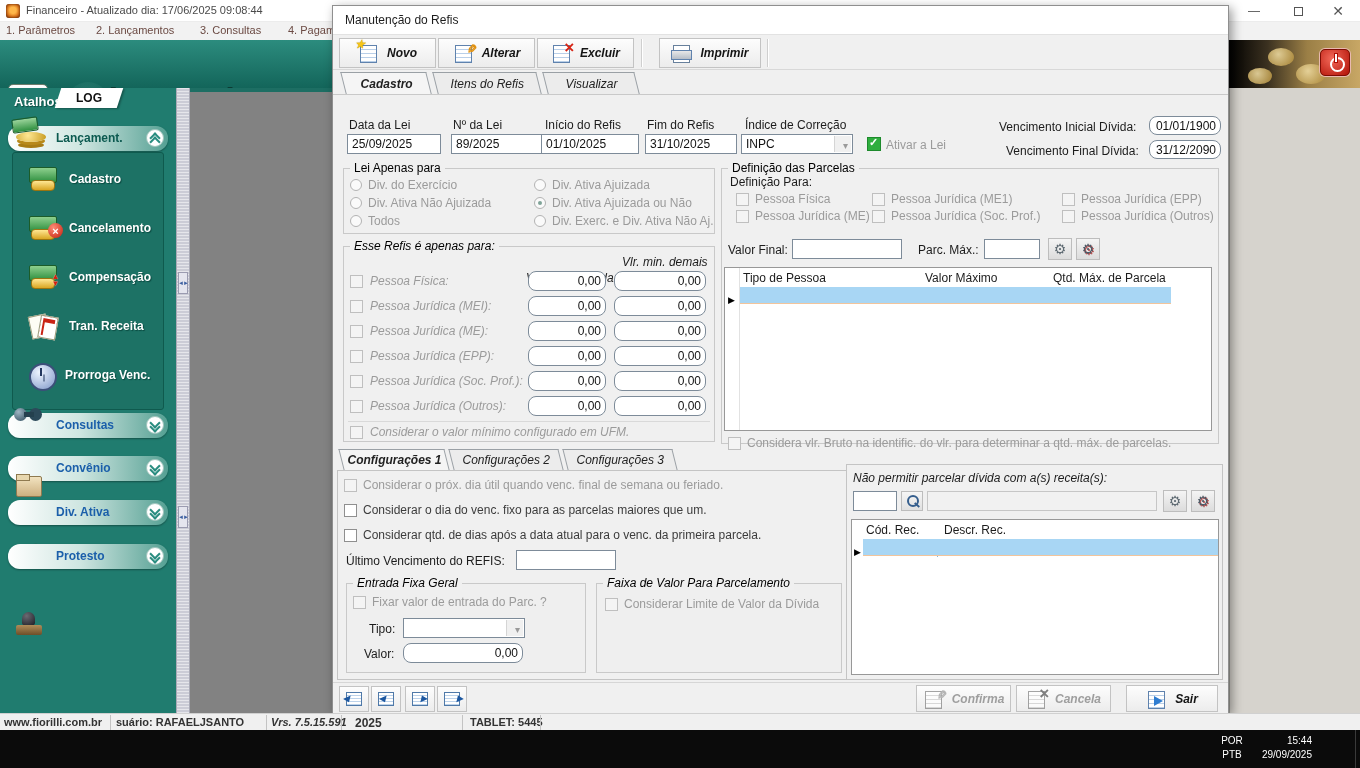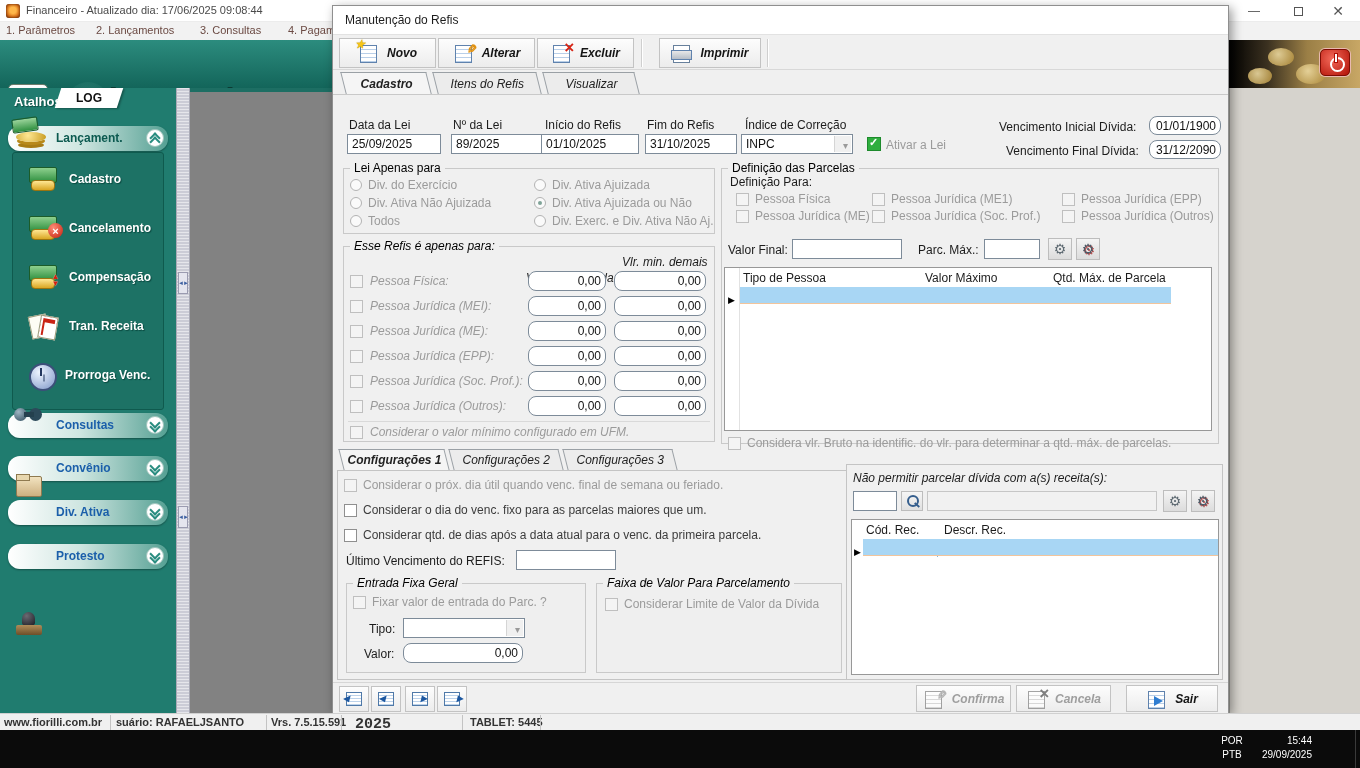--- a/index.html
+++ b/index.html
@@ -471,23 +471,23 @@
         <span>Sair</span>
       </div>
     </div>
   </div>
 
   <div class="abs" style="left:0;top:713px;width:1360px;height:17px;background:#f0f0f0;border-top:1px solid #d0d0d0;font-weight:bold;">
     <span class="lb b" style="left:4px;top:2px;font-size:11px;color:#333;">www.fiorilli.com.br</span>
     <span class="abs" style="left:110px;top:1px;width:1px;height:15px;background:#c3c3c3;"></span>
     <span class="lb b" style="left:116px;top:2px;font-size:11px;color:#333;">suário: RAFAELJSANTO</span>
     <span class="abs" style="left:266px;top:1px;width:1px;height:15px;background:#c3c3c3;"></span>
-    <span class="lb b" style="left:271px;top:2px;font-size:11px;color:#333;">Vrs. 7.5.15.591</span>
+    <span class="lb b" style="left:271px;top:2px;font-size:11px;color:#333;font-style:italic;">Vrs. 7.5.15.591</span>
     <span class="abs" style="left:341px;top:1px;width:1px;height:15px;background:#c3c3c3;"></span>
-    <span class="lb b" style="left:355px;top:2px;font-size:15px;color:#333;font-family:Liberation Mono, monospace;">2025</span>
+    <span class="lb b" style="left:355px;top:2px;font-size:12px;color:#333;">2025</span>
     <span class="abs" style="left:462px;top:1px;width:1px;height:15px;background:#c3c3c3;"></span>
     <span class="lb b" style="left:470px;top:2px;font-size:11px;color:#333;">TABLET: 5445</span>
     <span class="abs" style="left:540px;top:1px;width:1px;height:15px;background:#c3c3c3;"></span>
     <span class="lb b" style="left:548px;top:2px;font-size:13px;color:#333;margin-top:24px;">Sistema Integrado de Arrecadação Copyright © 2000 - 2025</span>
   </div>
 
   <div class="abs" style="left:0;top:730px;width:1360px;height:38px;background:#0b0b0b;">
 
     <div class="abs" style="left:1214px;top:4px;width:36px;height:30px;color:#fff;font-size:10px;text-align:center;line-height:14px;">
       <div>POR</div>

